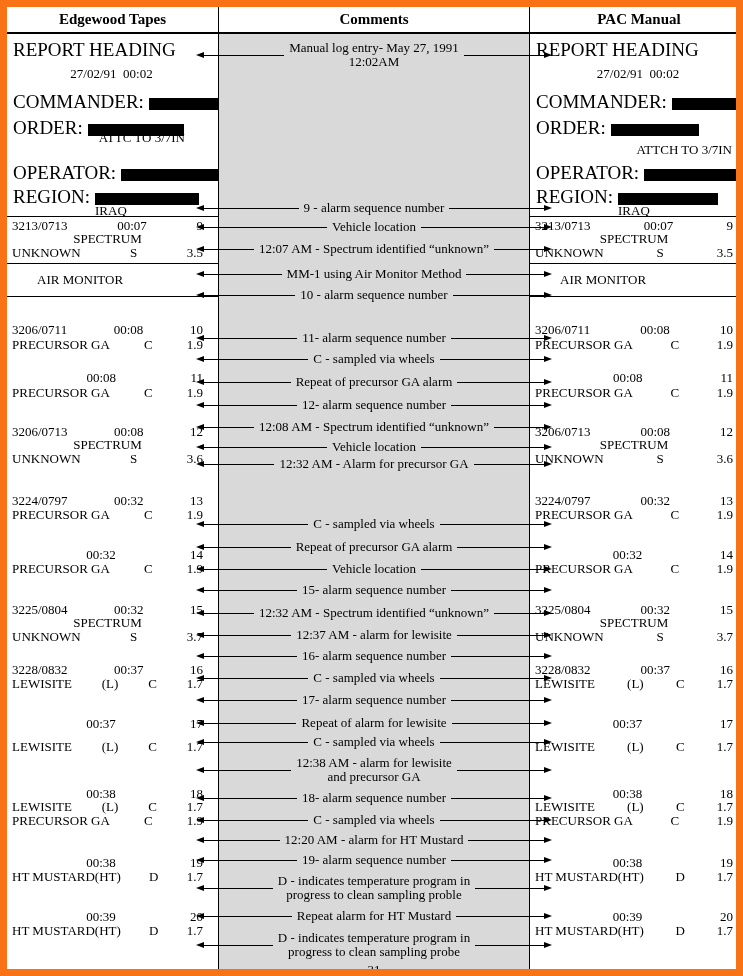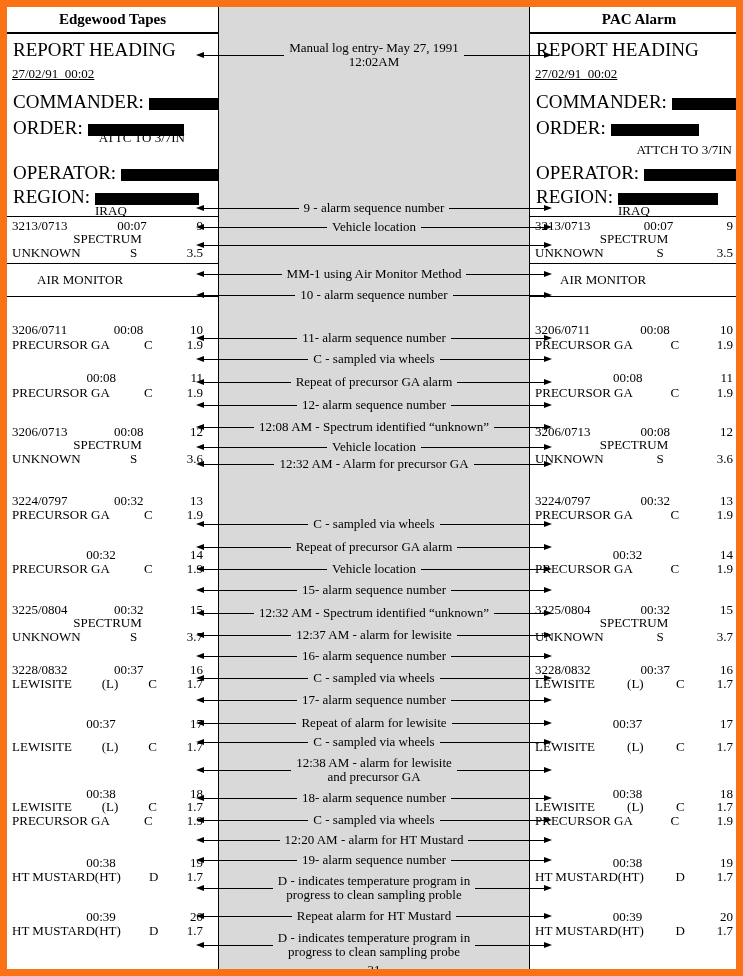--- a/index.html
+++ b/index.html
@@ -13,21 +13,21 @@
          display: flex; align-items: center; justify-content: center; font-weight: bold; font-size: 15px; }
   .rule { position: absolute; left: 0; right: 0; height: 1px; background: #000; }
   .lbl { position: absolute; left: 6px; font-size: 19px; line-height: 14px; white-space: nowrap; }
   .redact { display: inline-block; height: 12px; background: #000; vertical-align: -2px; margin-left: 5px; }
   .trow { position: absolute; left: 0; right: 0; display: flex; justify-content: space-between;
           padding: 0 15px 0 5px; font-size: 13px; line-height: 14px; }
   .trow .seg { white-space: pre; }
   .trow.c { justify-content: center; }
   .trow.ind { justify-content: flex-start; padding-left: 30px; }
   .trow.r { justify-content: flex-end; }
-  .trow.dt { justify-content: flex-start; padding-right: 7px; text-decoration: underline; }
+  .trow.dt { justify-content: center; padding-right: 7px; }
   .trow.iraq { justify-content: flex-start; padding-left: 88px; }
   .comment { position: absolute; left: -23px; right: -23px; display: flex; align-items: center; }
   .cl { flex: 1; height: 1px; background: #000; min-width: 5px; }
   .ah { width: 0; height: 0; border-top: 3.5px solid transparent; border-bottom: 3.5px solid transparent; flex: none; }
   .ah.l { border-right: 8px solid #000; }
   .ah.r { border-left: 8px solid #000; }
   .ctext { padding: 0 5px; font-size: 13px; line-height: 14px; text-align: center; }
   .cline { text-align: center; white-space: nowrap; }
   .pageno { position: absolute; left: 0; right: 0; text-align: center; font-size: 13px; }
 </style>
@@ -203,21 +203,21 @@
       </div>
     <div class="trow" style="top:917px">
         <span class="seg">HT MUSTARD(HT)</span>
         <span class="seg">D</span>
         <span class="seg">1.7</span>
       </div>
   </div>
 
   <div class="col col-right">
     <div class="hdr">
-      <span>PAC Alarm</span>
+      <span>PAC Manual</span>
     </div>
     <div class="lbl" style="top:36px">REPORT HEADING</div>
     <div class="trow dt" style="top:60px">
       <span class="seg">27/02/91  00:02</span>
     </div>
     <div class="lbl" style="top:88px">
       <span>COMMANDER:</span><span class="redact" style="width:116px"></span>
     </div>
     <div class="lbl" style="top:114px">
       <span>ORDER:</span><span class="redact" style="width:88px"></span>
@@ -374,20 +374,23 @@
         <span class="seg">20</span>
       </div>
     <div class="trow" style="top:917px">
         <span class="seg">HT MUSTARD(HT)</span>
         <span class="seg">D</span>
         <span class="seg">1.7</span>
       </div>
   </div>
 
   <div class="col col-mid">
+    <div class="hdr">
+      <span>Comments</span>
+    </div>
 
     <div class="comment" style="top:34px">
         <span class="ah l"></span>
         <span class="cl"></span>
         <div class="ctext">
           <div class="cline">Manual log entry- May 27, 1991</div>
           <div class="cline">12:02AM</div>
         </div>
         <span class="cl"></span>
         <span class="ah r"></span>
@@ -406,20 +409,23 @@
         <span class="cl"></span>
         <div class="ctext">
           <div class="cline">Vehicle location</div>
         </div>
         <span class="cl"></span>
         <span class="ah r"></span>
       </div>
     <div class="comment" style="top:235px">
         <span class="ah l"></span>
         <span class="cl"></span>
+        <div class="ctext">
+          <div class="cline">12:07 AM - Spectrum identified “unknown”</div>
+        </div>
         <span class="cl"></span>
         <span class="ah r"></span>
       </div>
     <div class="comment" style="top:260px">
         <span class="ah l"></span>
         <span class="cl"></span>
         <div class="ctext">
           <div class="cline">MM-1 using Air Monitor Method</div>
         </div>
         <span class="cl"></span>

